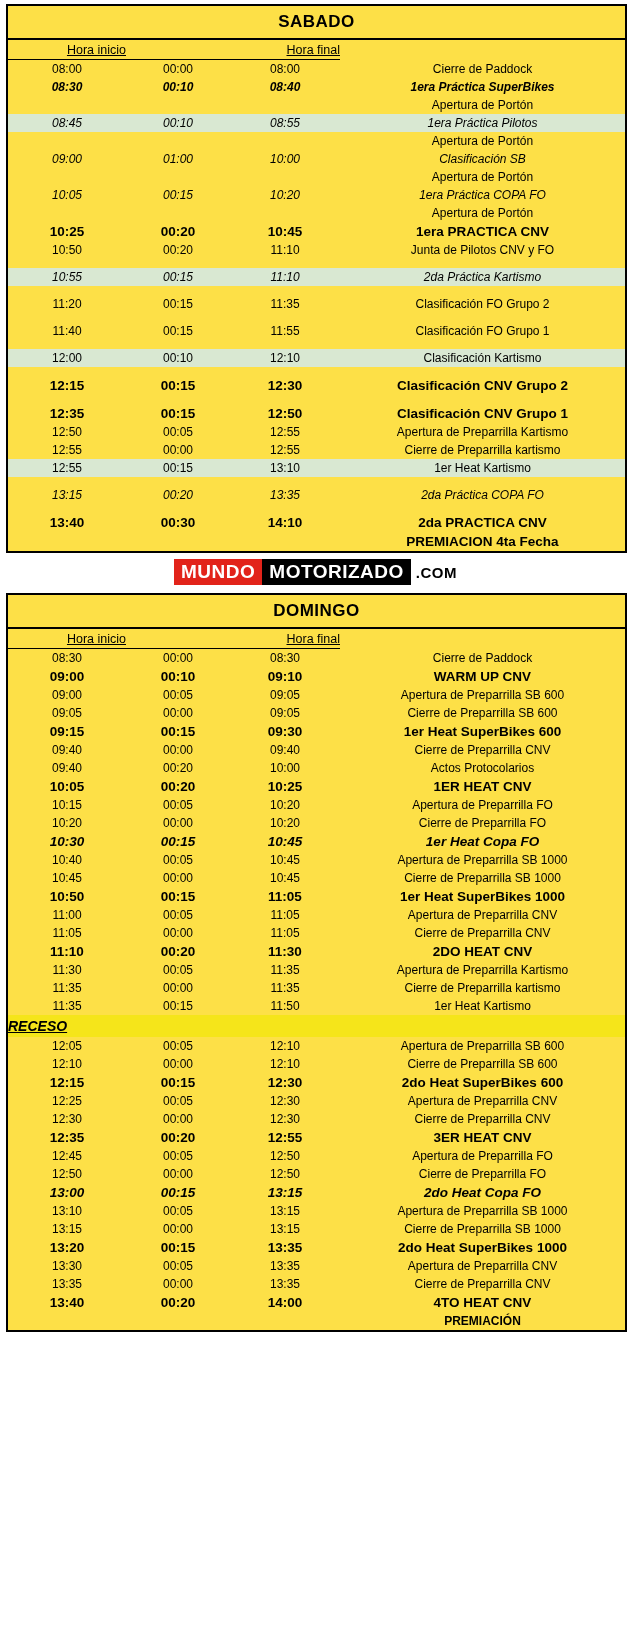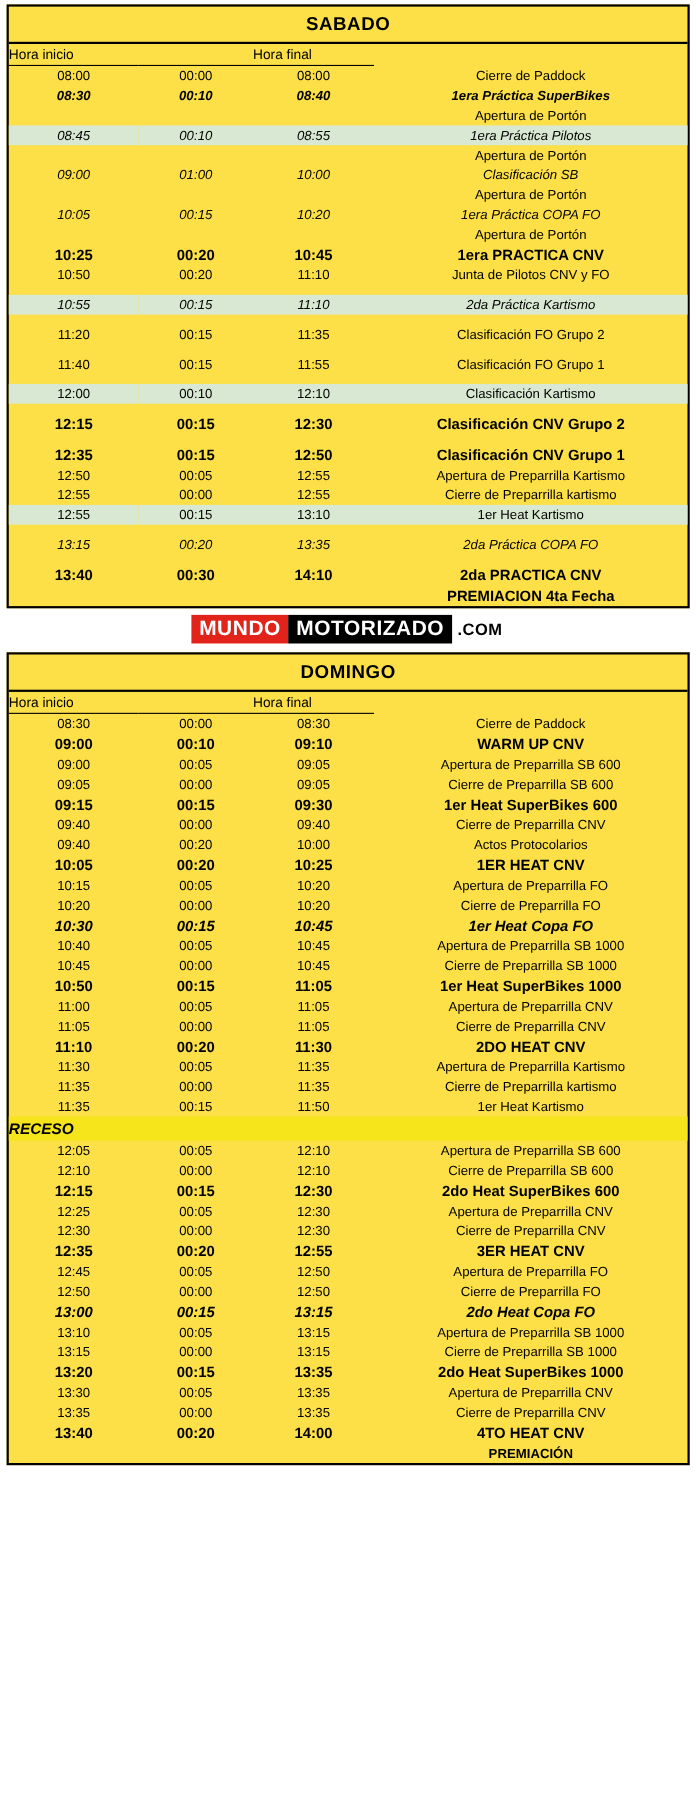--- a/index.html
+++ b/index.html
@@ -41,21 +41,22 @@
   }
   .sched-table td {
     padding: 0;
     vertical-align: middle;
   }
   .hdr-row td {
     font-size: 12.5px;
     font-weight: normal;
     color: #000;
     padding: 3px 0 2px 0;
-    text-align: left;
+    text-align: right;
+    text-decoration: underline;
   }
   .hdr-underline {
     border-bottom: 1px solid #000;
   }
   .col-start { width: 118px; text-align: center; }
   .col-dur   { width: 104px; text-align: center; }
   .col-end   { width: 110px; text-align: center; }
   .col-desc  { width: auto;  text-align: center; }
 
   .row td {
@@ -69,20 +70,21 @@
   .bold  { font-weight: bold; }
   .ital  { font-style: italic; }
   .bi    { font-weight: bold; font-style: italic; }
   .big   { font-size: 13.5px; }
 
   .hl-green td { background: #d9e8d2; }
   .receso-row td {
     background: #f5e51a;
     font-weight: bold;
     font-style: italic;
+    text-decoration: underline;
     font-size: 14px;
     padding: 3px 0;
     margin-top: 41px;
   }
   .spacer-row td { height: 9px; }
   .pad-row td { padding-top: 2px; padding-bottom: 2px; }
 
   
   .logo-wrap {
     display: flex;

